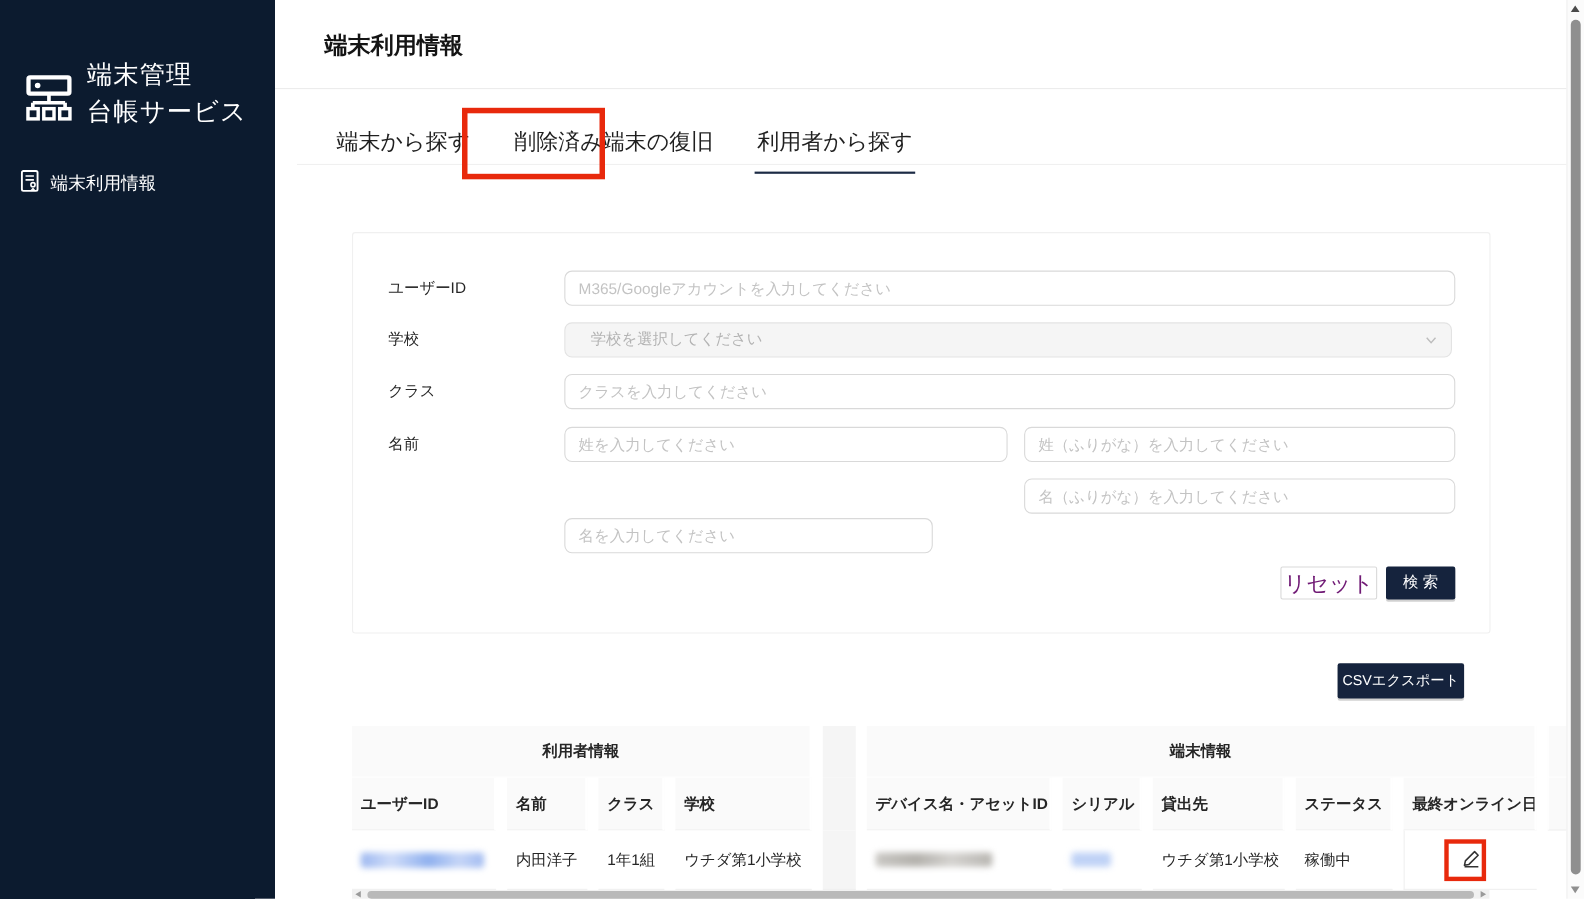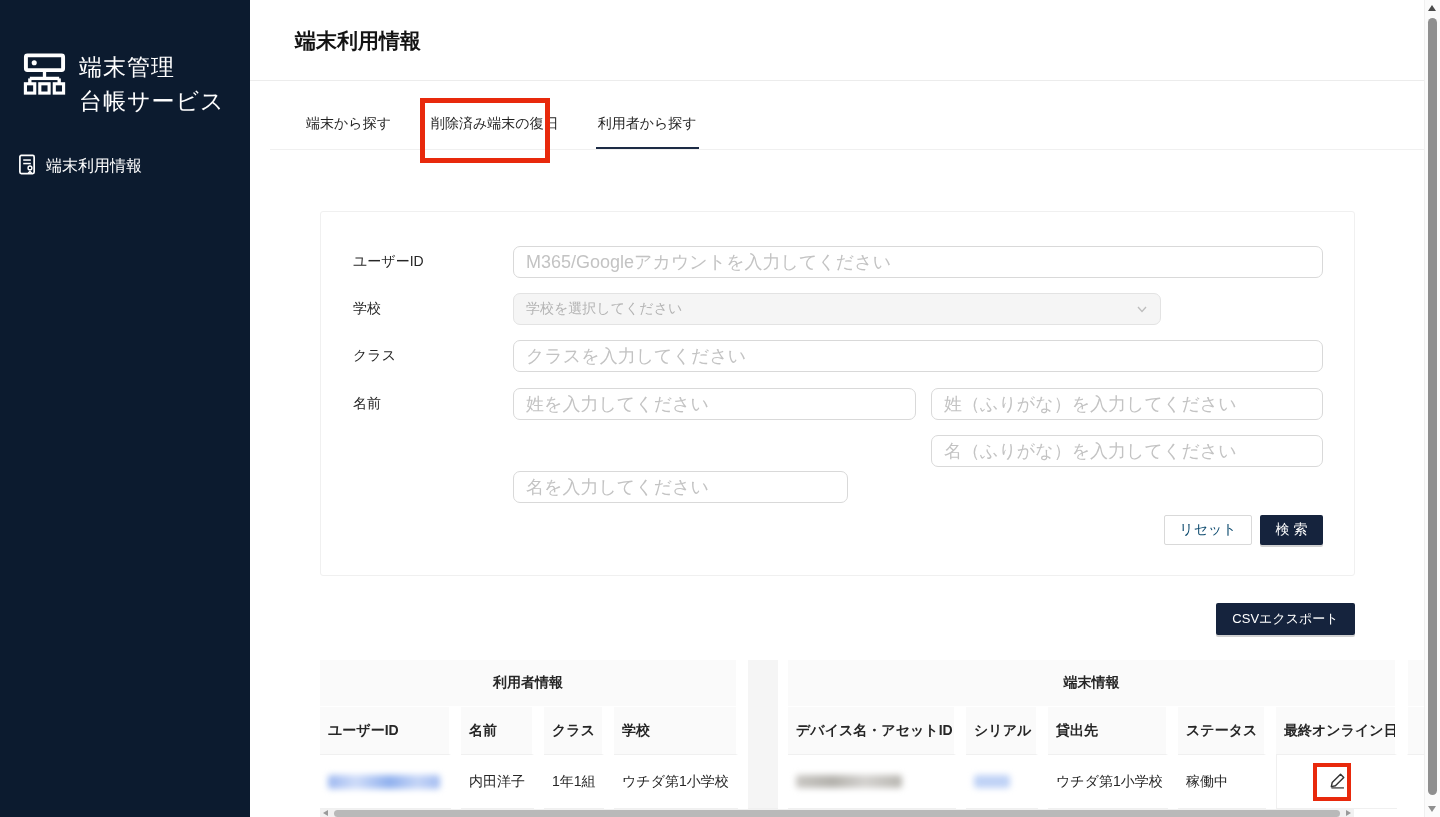--- a/index.html
+++ b/index.html
@@ -1,57 +1,57 @@
 <!DOCTYPE html>
 <html><head>
 <meta charset="utf-8">
 <style>
   * { margin:0; padding:0; box-sizing:border-box; }
   html,body { width:1440px; height:817px; overflow:hidden; background:#fff;
     font-family:"Liberation Sans","DejaVu Sans",sans-serif; }
 
   
   .sidebar { position:absolute; left:0; top:0; width:250px; height:817px; background:#0c1b2f; }
-  .logo { position:absolute; left:22px; top:50px; display:flex; gap:12px; align-items:flex-start; }
+  .logo { position:absolute; left:22px; top:50px; display:flex; gap:12px; align-items:flex-end; }
   .logo-text { color:#fff; font-size:23px; line-height:34px; font-weight:500; letter-spacing:1px; }
   .menu-item { position:absolute; left:16px; top:150px; width:220px; display:flex; align-items:center; gap:9px;
     color:#fff; font-size:16px; cursor:pointer; padding:4px 2px; }
 
   
   .page-title { position:absolute; left:295px; top:27px; font-size:21px; font-weight:600; color:#141414; }
   .divider-1 { position:absolute; left:250px; top:80px; width:1175px; height:1px; background:#ececec; }
-  .tabs { position:absolute; left:304px; top:104px; display:flex; gap:36px; font-size:14px; color:#1f1f1f; }
+  .tabs { position:absolute; left:304px; top:104px; display:flex; gap:36px; font-size:20px; color:#1f1f1f; }
   .tab { position:relative; padding:11px 2px 17px 2px; cursor:pointer; white-space:nowrap; }
   .tab.active::after { content:""; position:absolute; left:0; right:0; bottom:1px; height:2px; background:#1c2b45; }
   .divider-2 { position:absolute; left:270px; top:149px; width:1155px; height:1px; background:#f0f0f0; }
 
   
   .anno { position:absolute; border:5px solid #e8290c; background:transparent; pointer-events:none; }
   .anno-tab  { left:420px; top:98px;  width:130px; height:65px; }
   .anno-edit { left:1313px; top:763px; width:38px; height:38px; border-width:4px; }
 
   
   .panel { position:absolute; left:320px; top:211px; width:1035px; height:365px;
     border:1px solid #f0f0f0; border-radius:3px; background:#fff; }
   .flabel { position:absolute; left:32px; font-size:14px; color:#262626; }
   .fin { position:absolute; height:32px; border:1px solid #d9d9d9; border-radius:7px;
-    font-size:18px; padding:0 12px; color:#333; background:#fff; outline:none;
+    font-size:14px; padding:0 12px; color:#333; background:#fff; outline:none;
     font-family:"Liberation Sans","DejaVu Sans",sans-serif; }
   .fin::placeholder { color:#c3c3c3; }
-  .fselect { position:absolute; left:192px; top:81px; width:648px; height:32px; background:#f5f5f5;
-    border:1px solid #e3e3e3; border-radius:7px; display:flex; align-items:center; padding:0 12px;
+  .fselect { position:absolute; left:192px; top:81px; width:807px; height:32px; background:#f5f5f5;
+    border:1px solid #e3e3e3; border-radius:7px; display:flex; align-items:center; padding:0 23px;
     color:#b3b3b3; font-size:14px; cursor:pointer; }
   .chev { position:absolute; right:12px; top:9px; color:#bdbdbd; font-size:12px; line-height:12px; }
   .btn-reset { position:absolute; left:843px; top:303px; width:88px; height:30px; background:#fff;
-    border:1px solid #d9d9d9; border-radius:2px; font-size:14px; color:#0c4a6e; cursor:pointer;
+    border:1px solid #d9d9d9; border-radius:2px; font-size:20px; color:#701a75; cursor:pointer;
     font-family:inherit; }
   .btn-search { position:absolute; left:939px; top:303px; width:63px; height:30px; background:#15233d;
     border:none; border-radius:2px; font-size:14px; color:#fff; cursor:pointer;
     box-shadow:0 2px 0 rgba(0,0,0,0.18); font-family:inherit; }
-  .btn-csv { position:absolute; left:1216px; top:603px; width:139px; height:32px; background:#15233d;
+  .btn-csv { position:absolute; left:1216px; top:603px; width:115px; height:32px; background:#15233d;
     border:none; border-radius:2px; font-size:13px; color:#fff; cursor:pointer;
     box-shadow:0 2px 0 rgba(0,0,0,0.18); font-family:inherit; }
 
   
   .table { position:absolute; left:320px; top:660px; width:1034px; }
   .trow { display:grid; grid-template-columns:131px 73px 60px 124px 30px 168px 72px 120px 88px 121px 47px;gap:10px; }
   .gcell { height:47px; background:#fafafa; display:flex; align-items:center; justify-content:center;
     font-size:14px; font-weight:700; color:#262626; border-right:2px solid #fff; border-bottom:1px solid #fff; }
   .gblank { height:47px; background:#fafafa; border-bottom:1px solid #fff; border-left:1px solid #fff; }
   .hcell { height:48px; background:#fafafa; display:flex; align-items:center; font-size:14px; font-weight:700;

